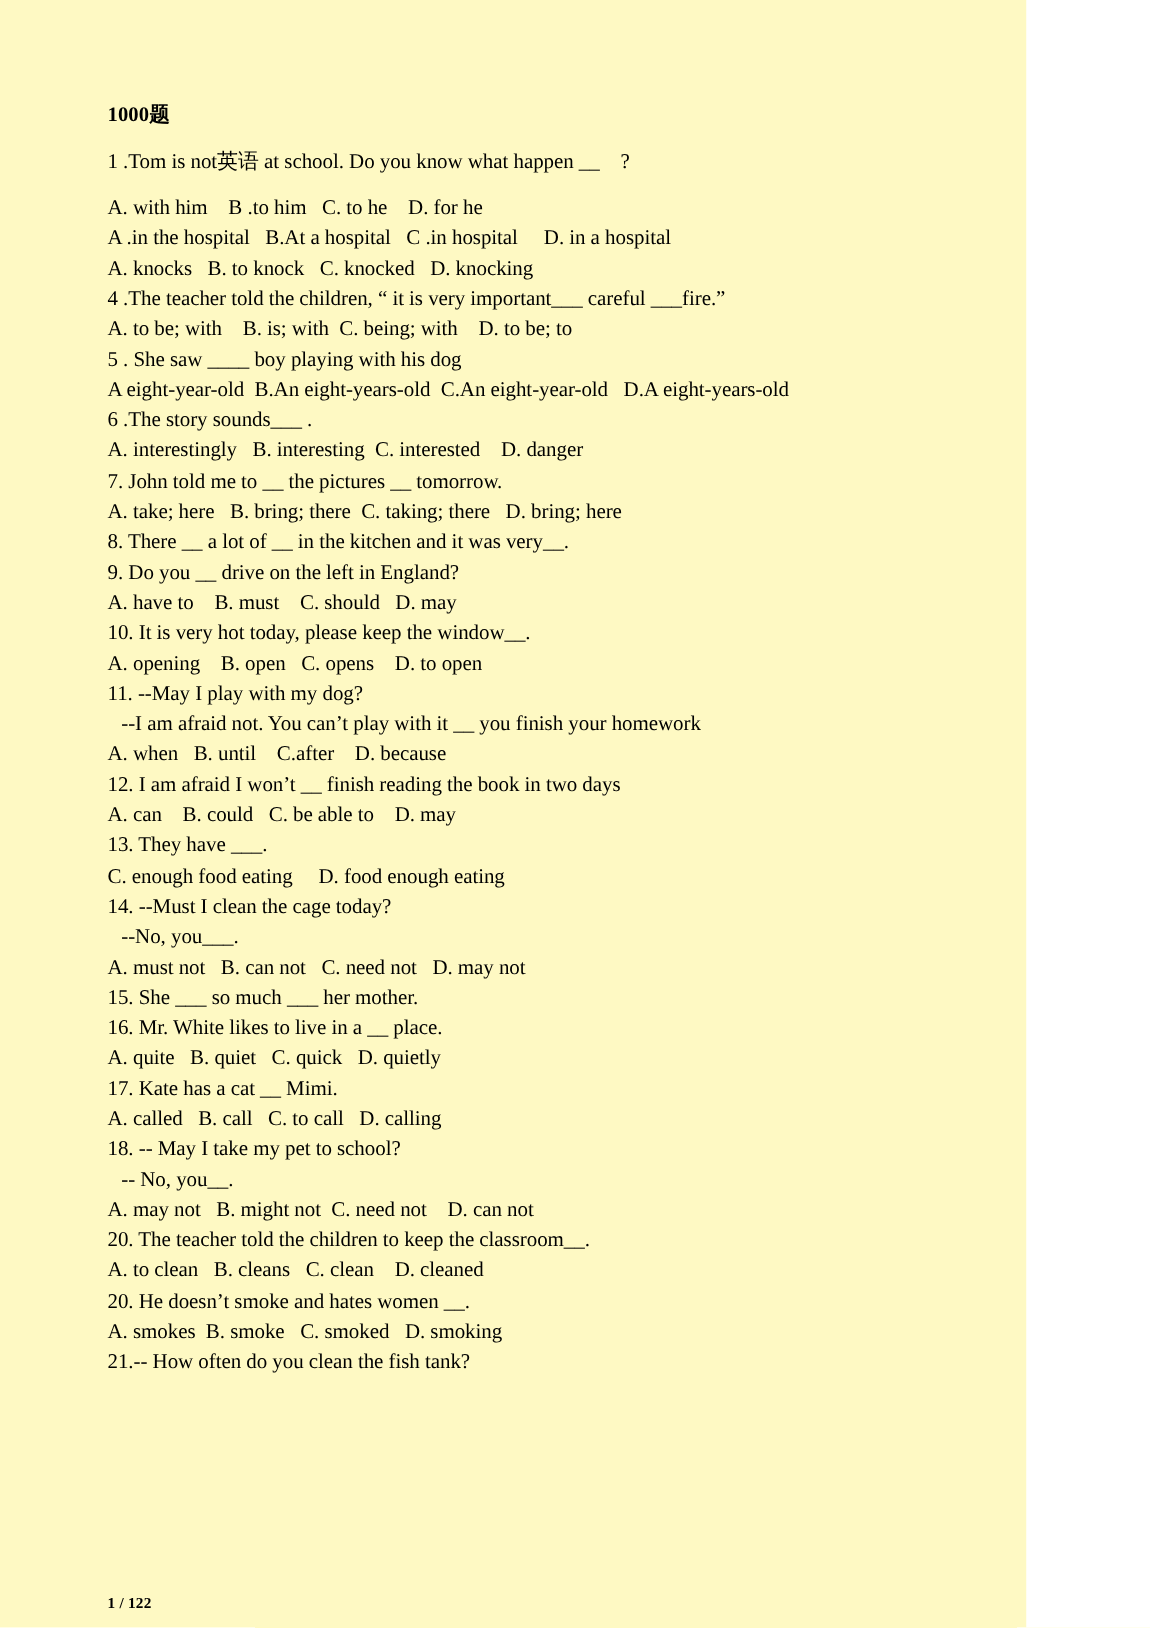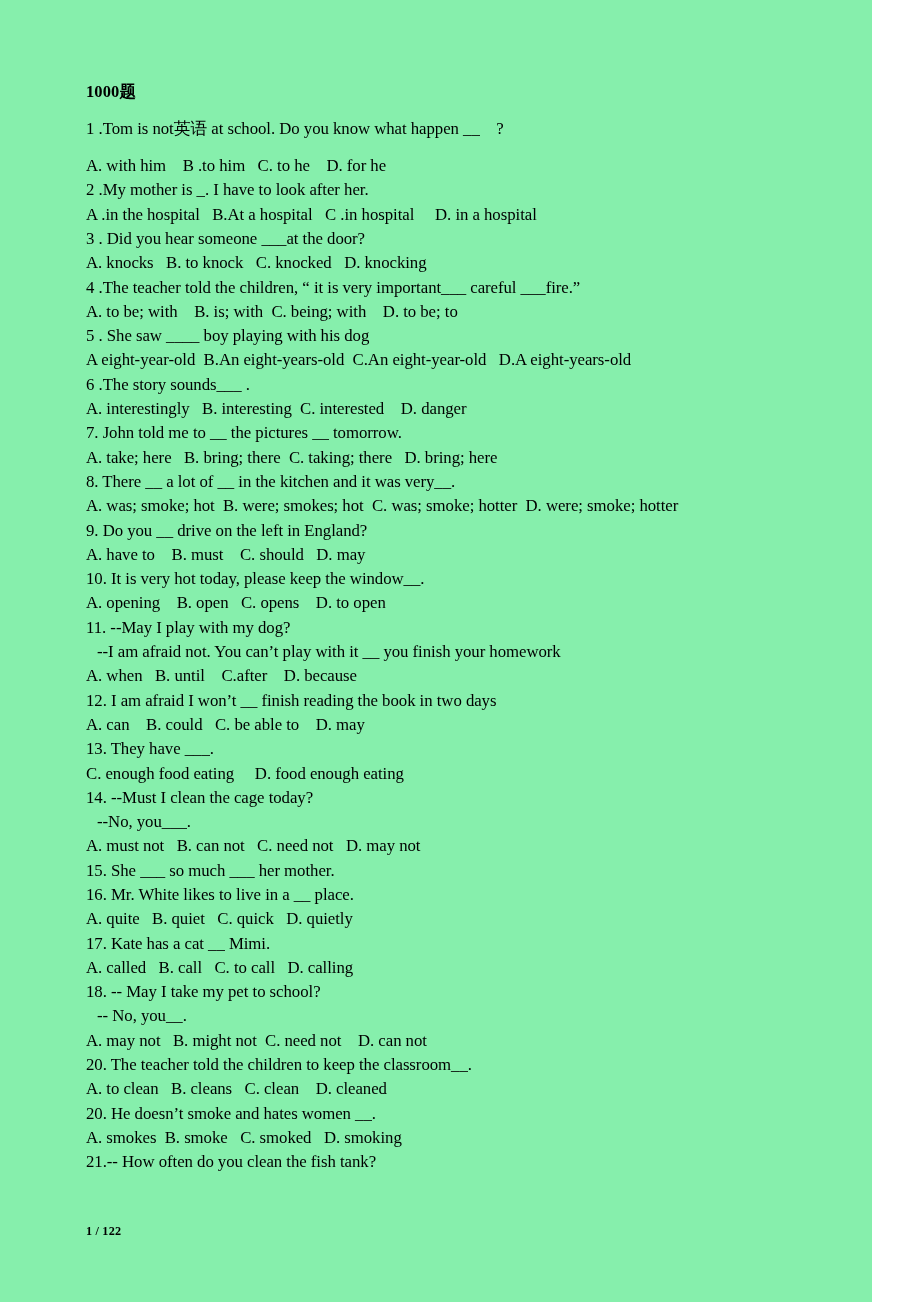--- a/index.html
+++ b/index.html
@@ -7,24 +7,25 @@
     padding: 0;
     background: #ffffff;
   }
   body {
     font-family: "Liberation Serif", "DejaVu Serif", serif;
     color: #000000;
     -webkit-font-smoothing: antialiased;
   }
   #page {
     position: relative;
-    width: 872px;
+    width: 804px;
     height: 1302px;
-    background: #86efac;
+    background: #fef9c3;
     overflow: hidden;
+    padding-left: 17px;
   }
   #content {
     position: absolute;
     left: 86px;
     top: 80px;
     width: 760px;
   }
   .doc-title {
     font-size: 16.5px;
     font-weight: bold;
@@ -42,51 +43,48 @@
   }
   .line.gap-after {
     margin-bottom: 12.5px;
   }
   .line.indent {
     padding-left: 11px;
   }
   .footer {
     position: absolute;
     left: 86px;
-    top: 1223px;
+    top: 1274px;
     font-size: 12.2px;
     font-weight: bold;
     line-height: 16px;
     white-space: pre;
     letter-spacing: 0.2px;
   }
 </style>
 </head>
 <body>
 
 <div id="page">
   <div id="content">
     <div class="doc-title">1000题</div>
     <div id="lines-container">
         <div class="line gap-after">1 .Tom is not英语 at school. Do you know what happen __    ?</div>
         <div class="line">A. with him    B .to him   C. to he    D. for he</div>
-        <div class="line">2 .My mother is _. I have to look after her.</div>
         <div class="line">A .in the hospital   B.At a hospital   C .in hospital     D. in a hospital</div>
-        <div class="line">3 . Did you hear someone ___at the door?</div>
         <div class="line">A. knocks   B. to knock   C. knocked   D. knocking</div>
         <div class="line">4 .The teacher told the children, “ it is very important___ careful ___fire.”</div>
         <div class="line">A. to be; with    B. is; with  C. being; with    D. to be; to</div>
         <div class="line">5 . She saw ____ boy playing with his dog</div>
         <div class="line">A eight-year-old  B.An eight-years-old  C.An eight-year-old   D.A eight-years-old</div>
         <div class="line">6 .The story sounds___ .</div>
         <div class="line">A. interestingly   B. interesting  C. interested    D. danger</div>
         <div class="line">7. John told me to __ the pictures __ tomorrow.</div>
         <div class="line">A. take; here   B. bring; there  C. taking; there   D. bring; here</div>
         <div class="line">8. There __ a lot of __ in the kitchen and it was very__.</div>
-        <div class="line">A. was; smoke; hot  B. were; smokes; hot  C. was; smoke; hotter  D. were; smoke; hotter</div>
         <div class="line">9. Do you __ drive on the left in England?</div>
         <div class="line">A. have to    B. must    C. should   D. may</div>
         <div class="line">10. It is very hot today, please keep the window__.</div>
         <div class="line">A. opening    B. open   C. opens    D. to open</div>
         <div class="line">11. --May I play with my dog?</div>
         <div class="line indent">--I am afraid not. You can’t play with it __ you finish your homework</div>
         <div class="line">A. when   B. until    C.after    D. because</div>
         <div class="line">12. I am afraid I won’t __ finish reading the book in two days</div>
         <div class="line">A. can    B. could   C. be able to    D. may</div>
         <div class="line">13. They have ___.</div>

